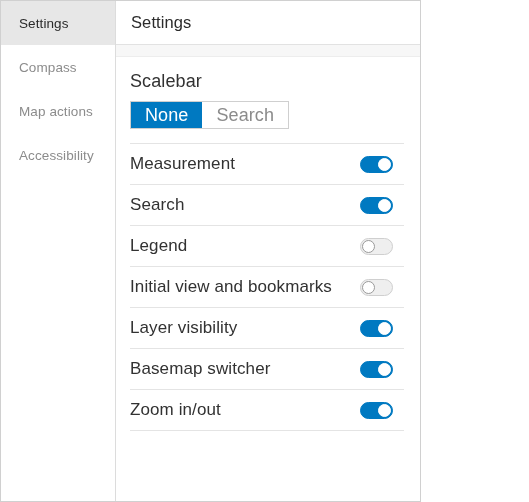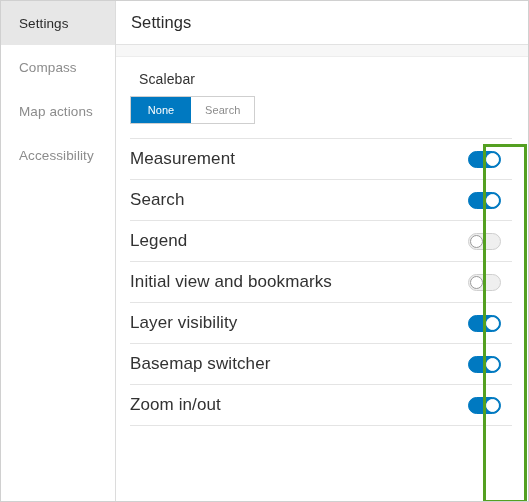--- a/index.html
+++ b/index.html
@@ -8,21 +8,21 @@
   }
   body {
     width: 529px;
     height: 502px;
     font-family: "Liberation Sans", sans-serif;
     background: #ffffff;
     overflow: hidden;
   }
   #app {
     position: relative;
-    width: 529px;
+    width: 421px;
     height: 502px;
     box-sizing: border-box;
     border: 1px solid #d0d0d0;
     background: #ffffff;
     display: flex;
     overflow: hidden;
   }
 
   
   #sidebar {
@@ -82,40 +82,40 @@
   }
   #panel-body {
     flex: 1 1 auto;
     padding: 0 16px 0 14px;
     box-sizing: border-box;
     overflow: hidden;
   }
 
   
   .field-label {
-    font-size: 14px;
+    font-size: 18px;
     color: #323232;
-    margin: 14px 0 9px 9px;
+    margin: 14px 0 9px 0;
     letter-spacing: .1px;
   }
   .segmented {
     display: inline-flex;
     border: 1px solid #cfcfcf;
     background: #ffffff;
     height: 28px;
     box-sizing: border-box;
     margin-bottom: 14px;
   }
   .seg {
     min-width: 60px;
     padding: 0 14px;
     display: flex;
     align-items: center;
     justify-content: center;
-    font-size: 11px;
+    font-size: 18px;
     color: #8b8b8b;
     background: #ffffff;
     cursor: pointer;
     user-select: none;
     box-sizing: border-box;
     letter-spacing: .1px;
   }
   .seg.selected {
     background: #0079c1;
     color: #ffffff;

